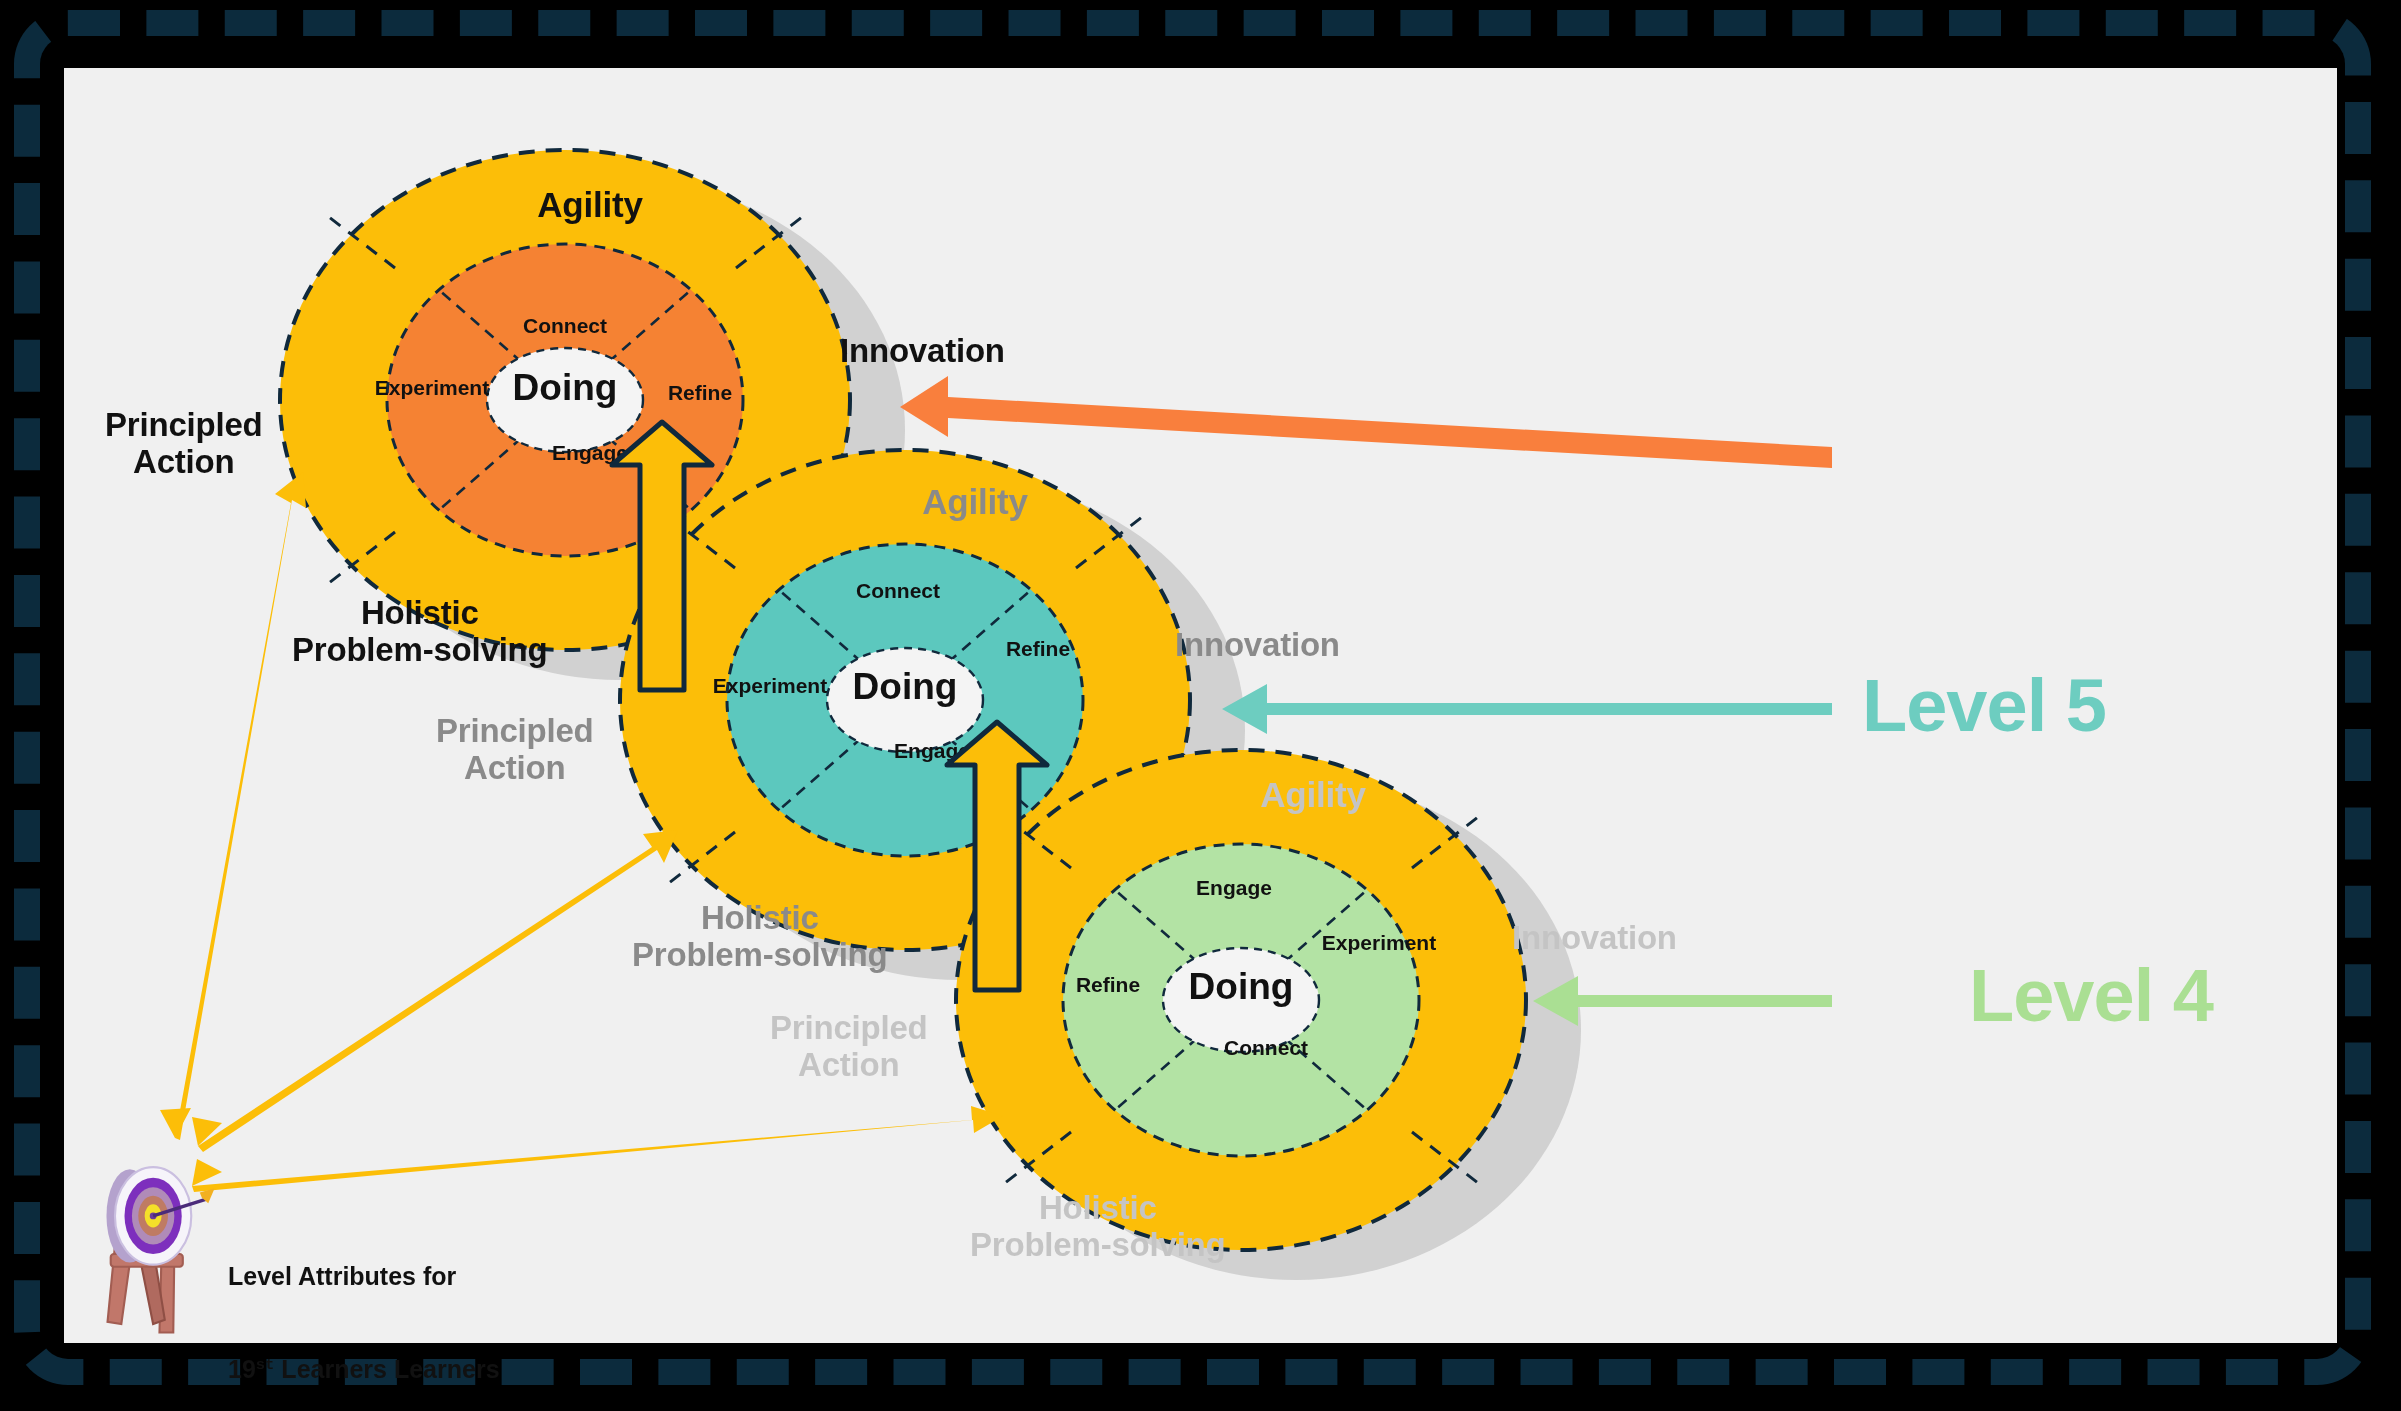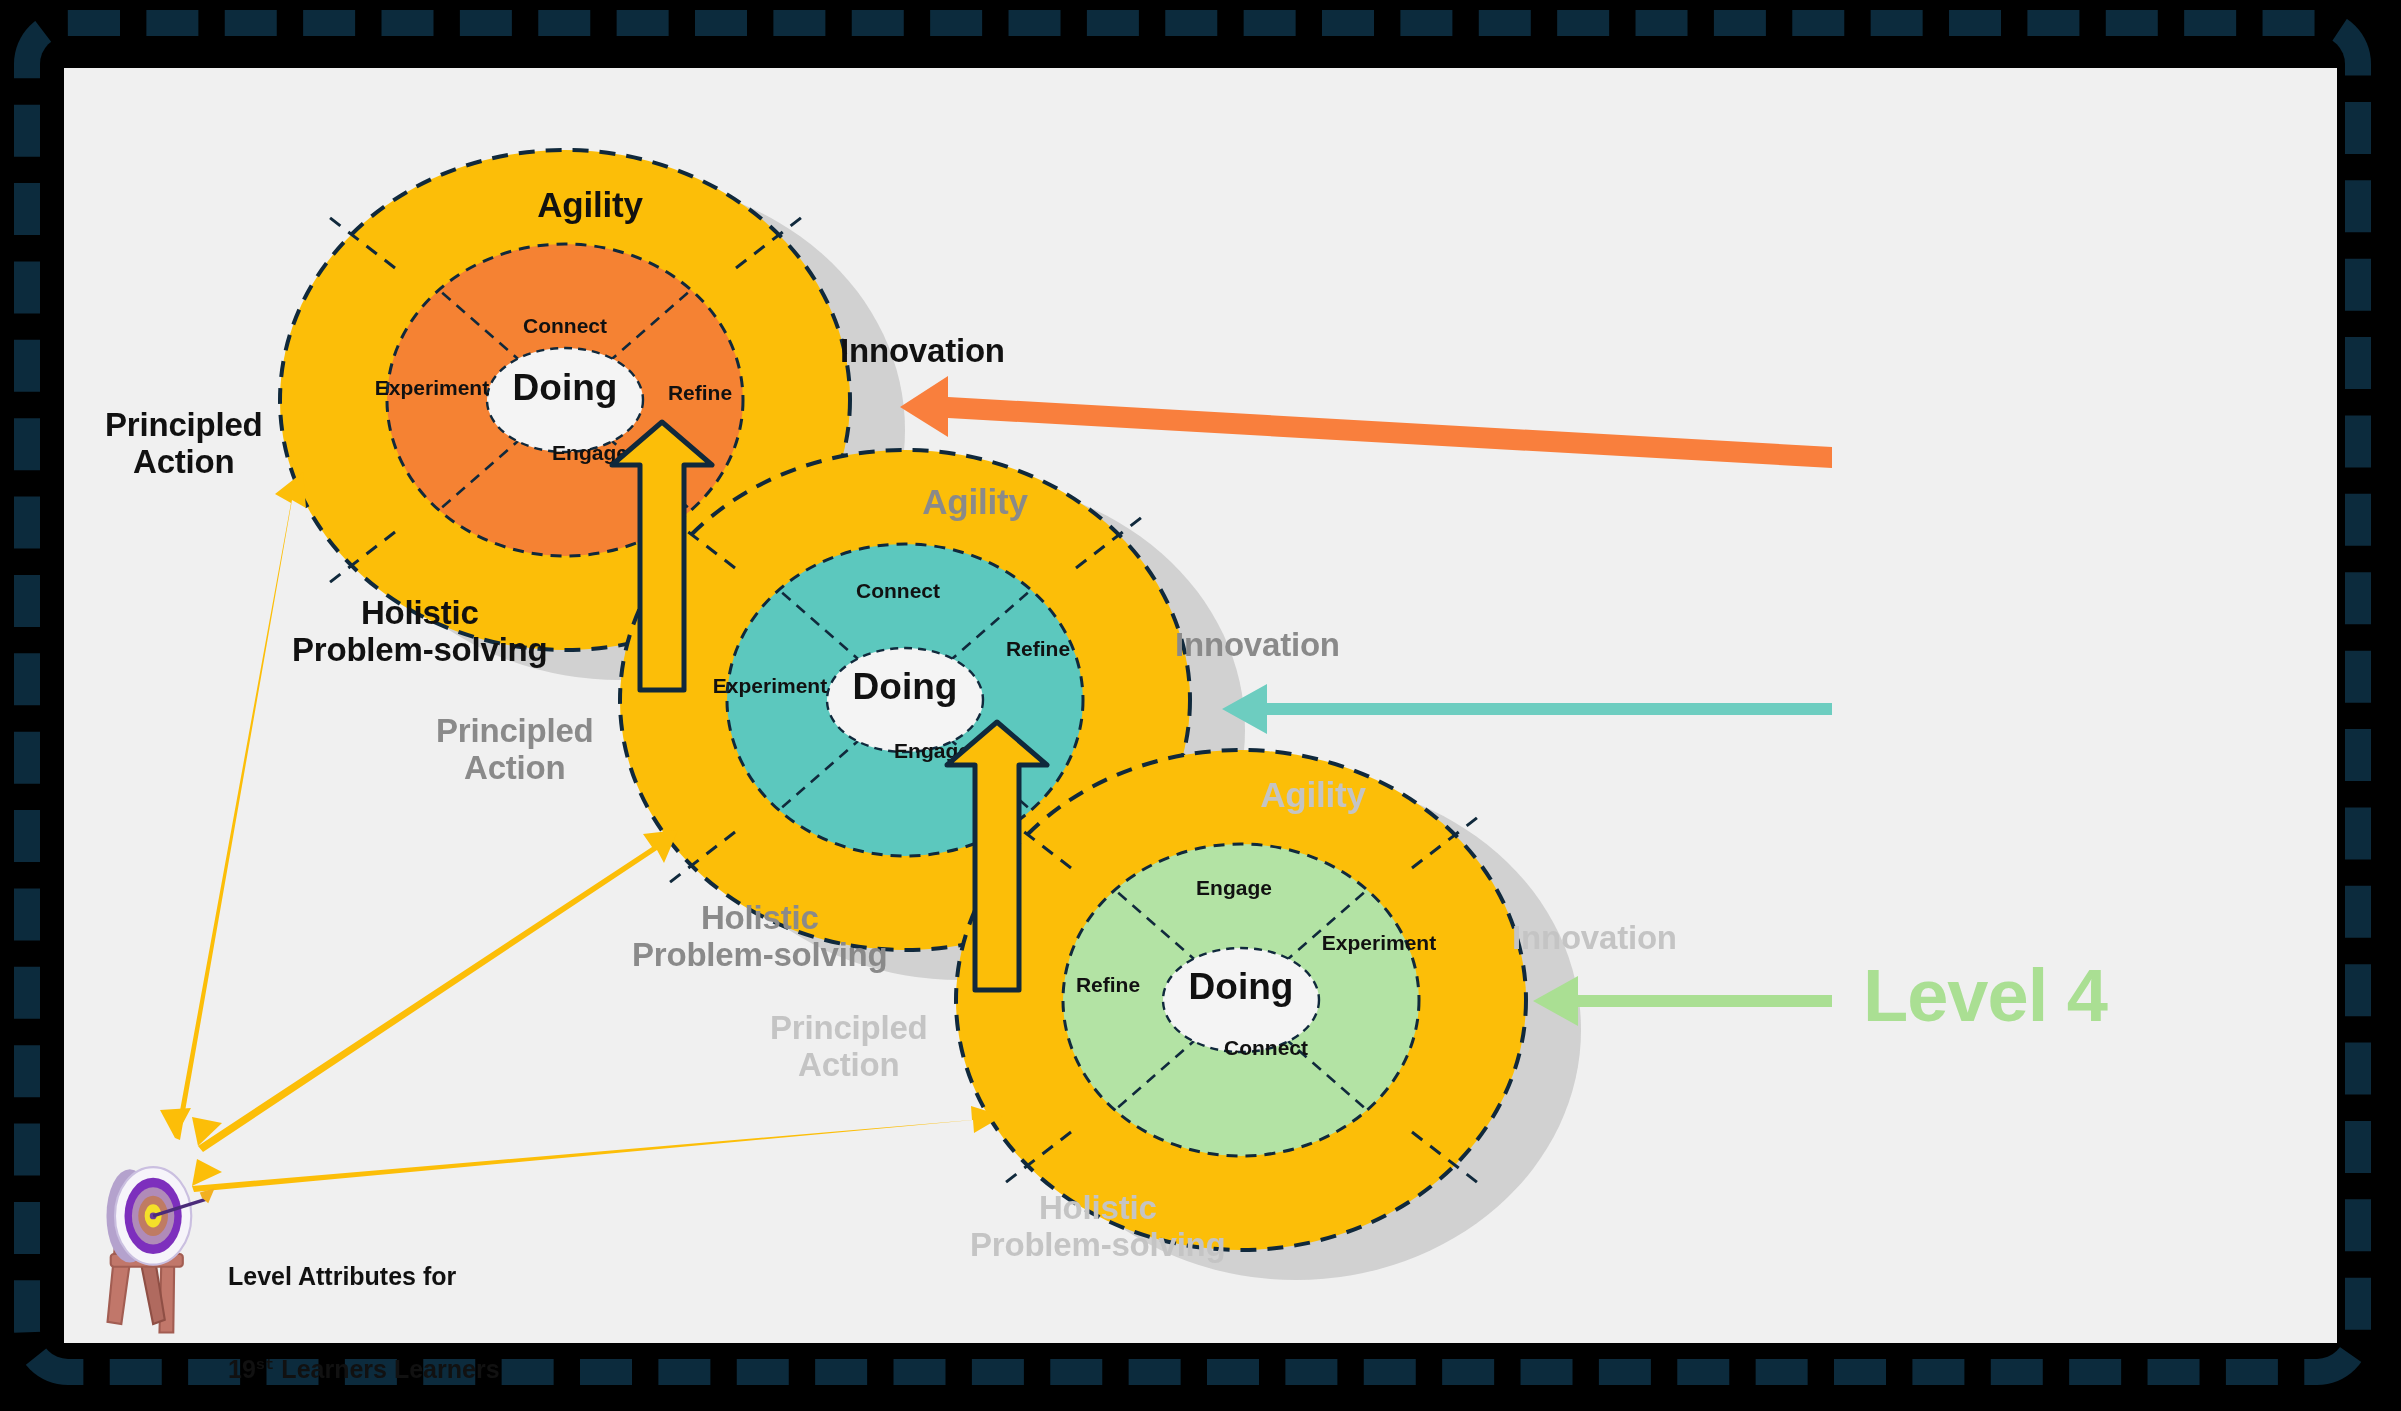--- a/index.html
+++ b/index.html
@@ -164,19 +164,20 @@
   <div class="lbl ring-label" style="left:975px;top:482px;transform:translateX(-50%);font-size:35px;color:#8a8a8a;">Agility</div>
   <div class="lbl ring-label" style="left:1175px;top:627px;font-size:33px;color:#8a8a8a;">Innovation</div>
   <div class="lbl ring-label" style="left:436px;top:713px;font-size:33px;color:#8a8a8a;text-align:center;"><div>Principled</div><div>Action</div></div>
   <div class="lbl ring-label" style="left:632px;top:900px;font-size:33px;color:#8a8a8a;text-align:center;"><div>Holistic</div><div>Problem-solving</div></div>
 
   <div class="lbl ring-label" style="left:1313px;top:775px;transform:translateX(-50%);font-size:35px;color:#c4c4c4;">Agility</div>
   <div class="lbl ring-label" style="left:1512px;top:920px;font-size:33px;color:#c4c4c4;">Innovation</div>
   <div class="lbl ring-label" style="left:770px;top:1010px;font-size:33px;color:#c4c4c4;text-align:center;"><div>Principled</div><div>Action</div></div>
   <div class="lbl ring-label" style="left:970px;top:1190px;font-size:33px;color:#c4c4c4;text-align:center;"><div>Holistic</div><div>Problem-solving</div></div>
 
-  <div class="lvl" style="left:1863px;top:953px;color:#aadf93;">Level 4</div>
+  <div class="lvl" style="left:1862px;top:663px;color:#6dcdc0;">Level 5</div>
+  <div class="lvl" style="left:1969px;top:953px;color:#aadf93;">Level 4</div>
 
   <div class="tgt-cap" style="left:228px;top:1198px;">
     <div>Level Attributes for</div>
     <div><span>19</span><sup>st</sup><span> Learners Learners</span></div>
   </div>
 </div>
 
 </body></html>

